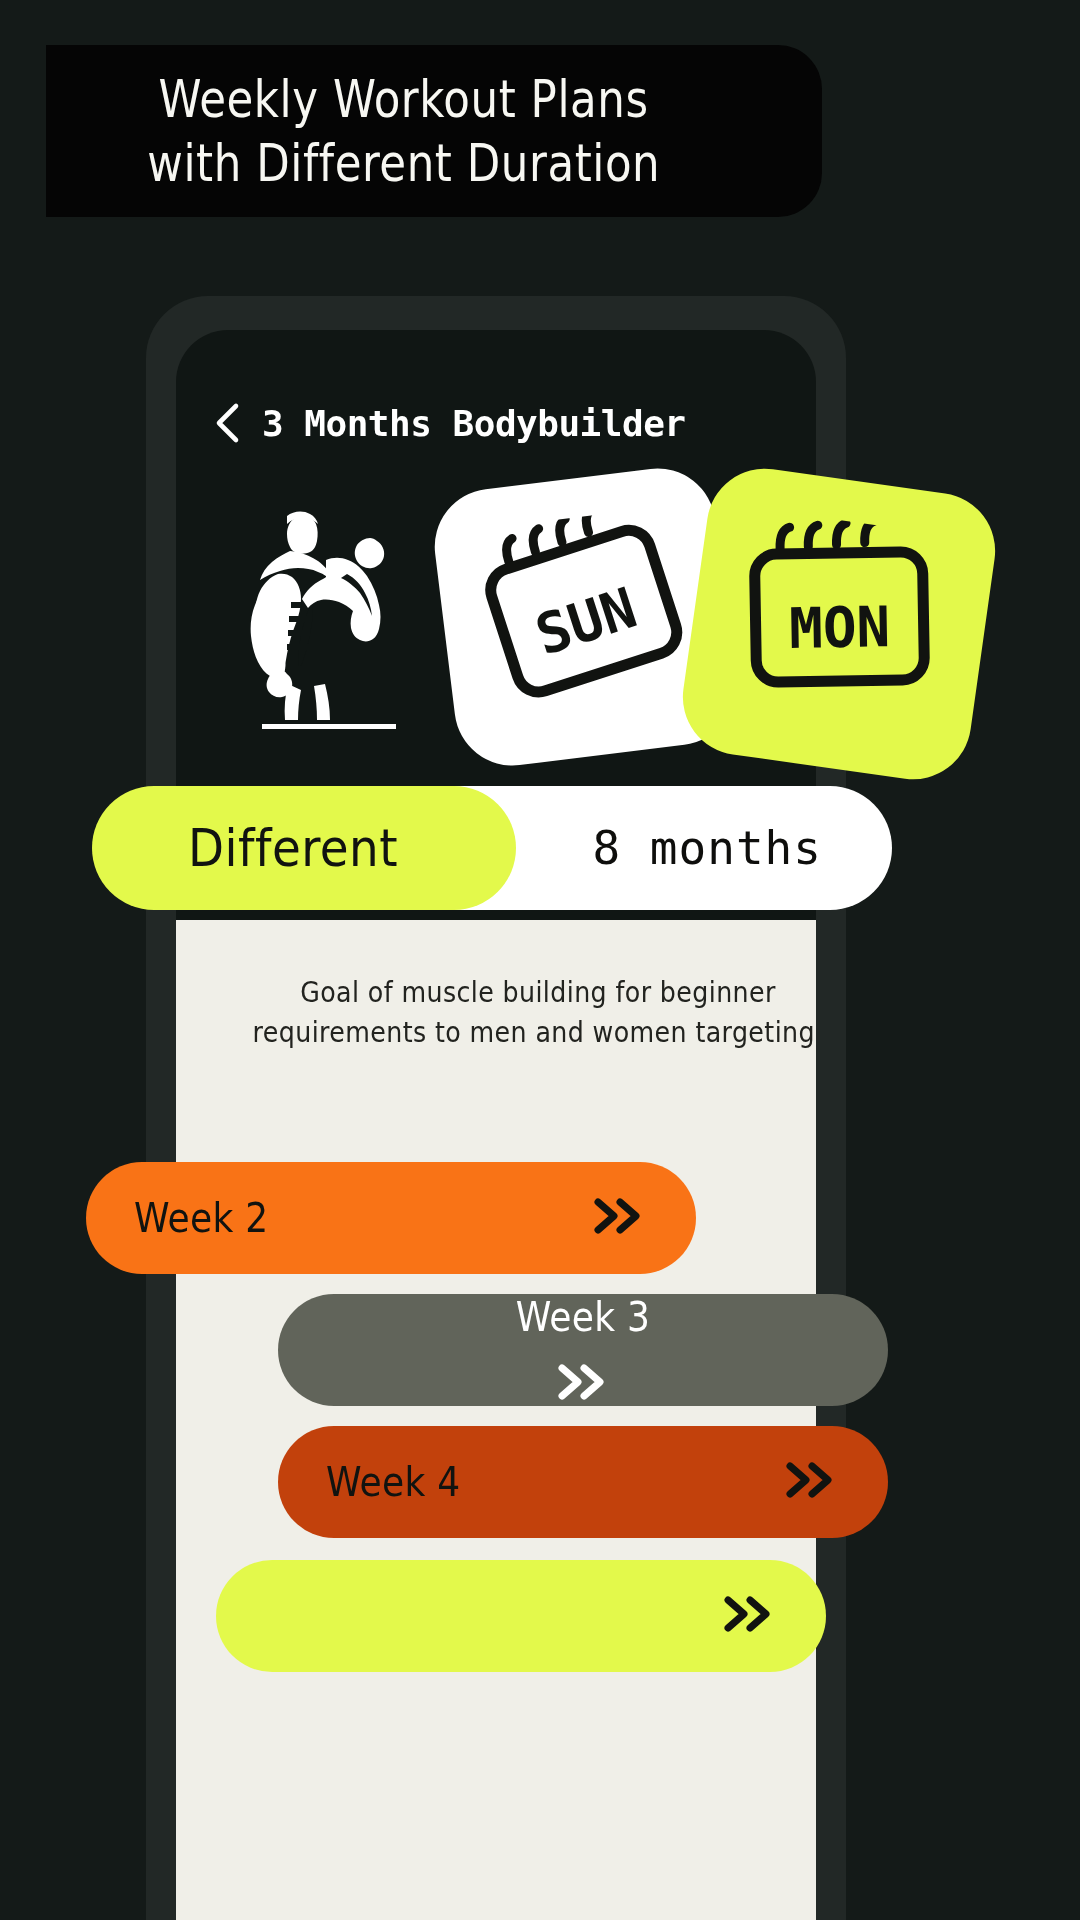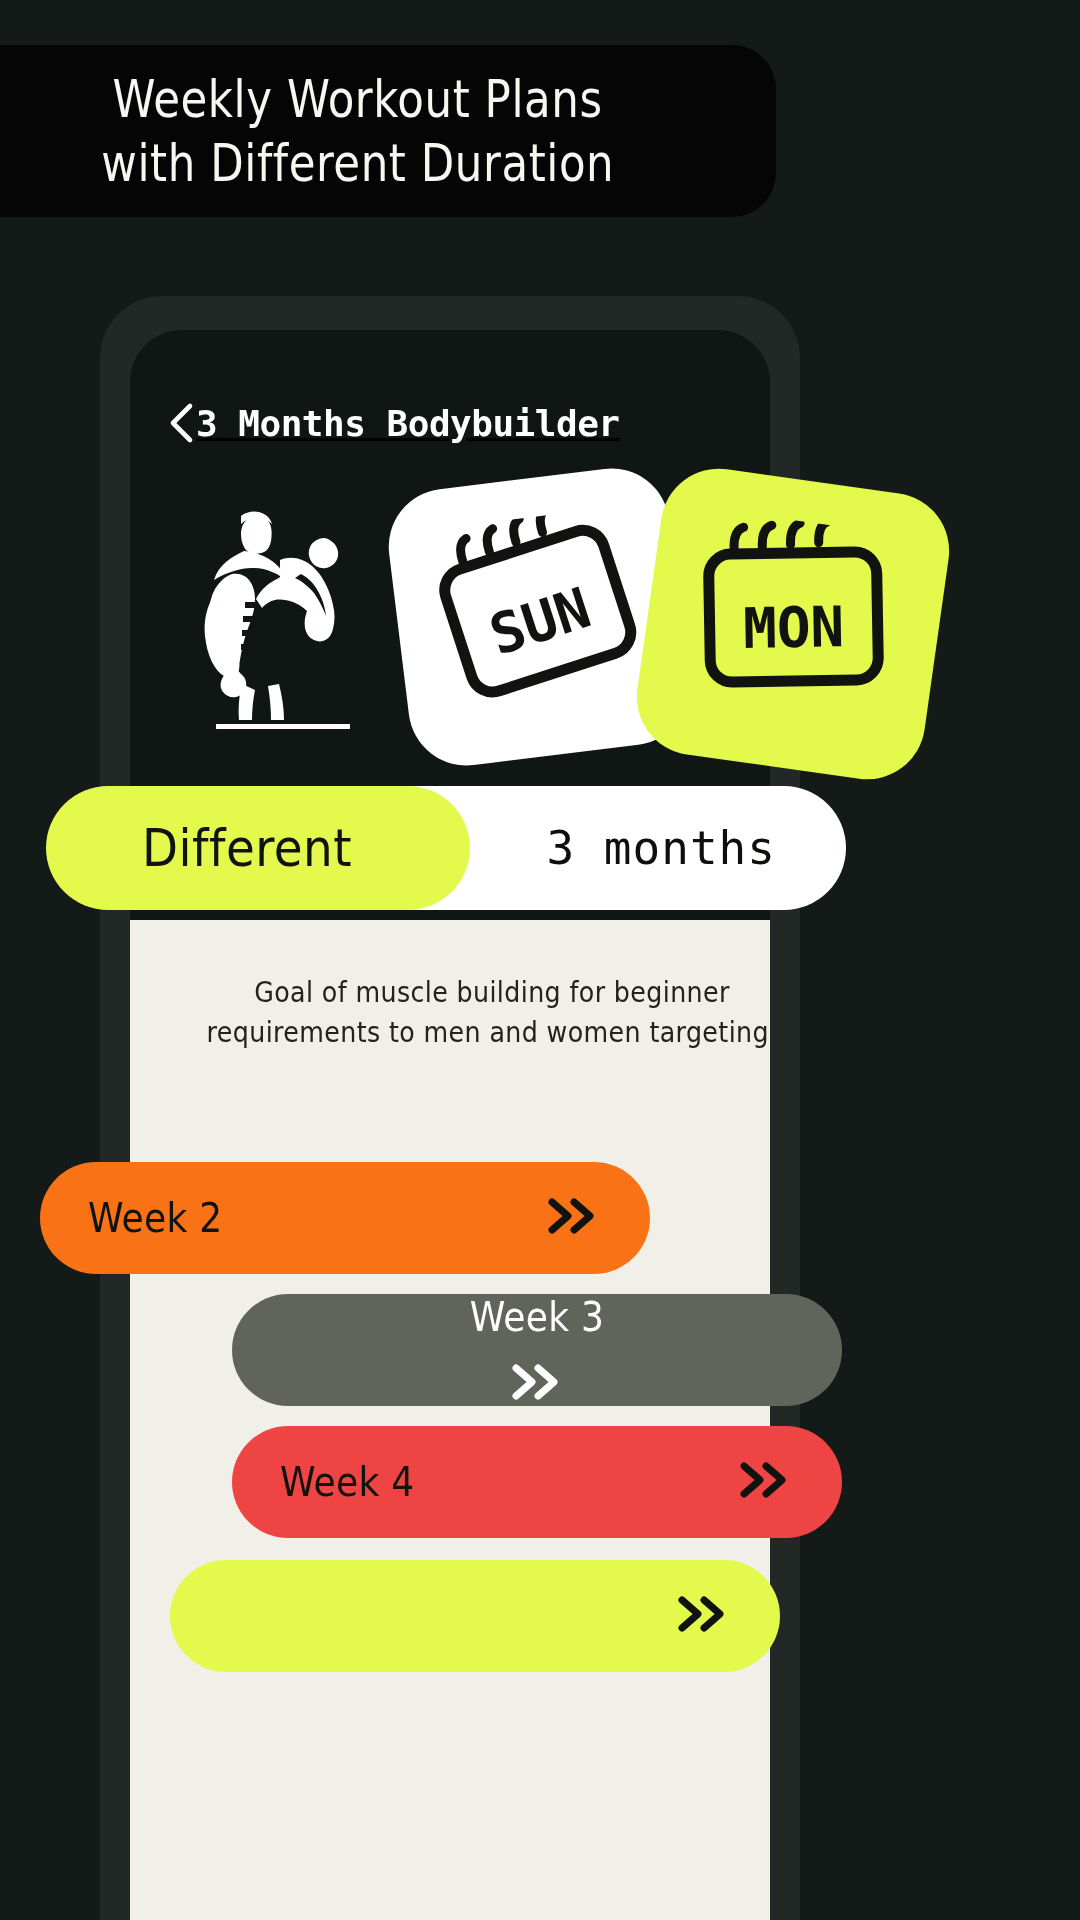--- a/index.html
+++ b/index.html
@@ -2,21 +2,21 @@
 <html><head>
 <meta charset="utf-8">
 <style>
   * { margin:0; padding:0; box-sizing:border-box; }
   html,body { width:1080px; height:1920px; overflow:hidden; }
   body {
     background:#141a18;
     font-family:"DejaVu Sans", sans-serif;
     position:relative;
   }
-  .stage { position:absolute; inset:0; overflow:hidden; }
+  .stage { position:absolute; inset:0; overflow:hidden;margin-left:46px; }
 
   
   .banner{
     position:absolute; left:-60px; top:45px; width:836px; height:172px;
     background:#050505;
     border-radius:0 44px 44px 0;
     display:flex; flex-direction:column; align-items:center; justify-content:center;
     z-index:40;
   }
   .banner-line{
@@ -41,21 +41,21 @@
   .phone-screen{
     position:absolute; left:130px; top:330px; width:640px; height:1666px;
     background:#101614;
     border-radius:52px;
     overflow:hidden;
     z-index:6;
   }
 
   
   .nav-row{
-    position:absolute; left:36px; top:72px; display:flex; align-items:center; text-decoration:underline;
+    position:absolute; left:36px; top:72px; display:flex; align-items:center; gap:20px;
   }
   .back-ico{ width:30px; height:42px; display:block; }
   .nav-title{
     color:#ffffff;
     font-family:"DejaVu Sans Mono","Liberation Mono",monospace;
     font-size:36px; font-weight:bold; letter-spacing:-0.5px;
     white-space:nowrap;
   }
 
   
@@ -126,21 +126,21 @@
   }
   .week .wk-label{
     font-family:"Liberation Sans Narrow","DejaVu Sans Condensed","Liberation Sans",sans-serif;
     font-size:40px; letter-spacing:0.3px;
   }
   .week .chev{ display:block; }
 
   .w1{ left:40px;  top:1030px; width:610px; background:#ffffff; padding:0 48px 0 48px; }
   .w2{ left:40px;  top:1162px; width:610px; background:#f97316; padding:0 48px 0 48px;gap:42px; }
   .w3{ left:232px; top:1294px; width:610px; background:#61645a; padding:0 48px 0 48px;flex-direction:column; }
-  .w4{ left:232px; top:1426px; width:610px; background:#ef4444; padding:0 48px 0 48px; }
+  .w4{ left:232px; top:1426px; width:610px; background:#c2410c; padding:0 48px 0 48px; }
   .w5{ left:170px; top:1560px; width:610px; background:#e3f94b; padding:0 48px 0 48px; }
 
   .ink-dark{ color:#111310; }
   .ink-light{ color:#ffffff; }
 </style>
 </head>
 <body>
 
 <div class="stage">
 
@@ -218,21 +218,21 @@
       <g transform="rotate(-4 112 103)">
         <path d="M48 32 q-2-18 8-22 M76 28 q-2-18 8-22 M104 24 q-2-18 8-22 M132 20 q-2-18 8-22" stroke="#111310" stroke-width="9" stroke-linecap="round" fill="none"></path>
         <rect x="28" y="32" width="168" height="128" rx="22" ry="22" stroke="#111310" stroke-width="11" fill="none" transform="rotate(-5 112 96)"></rect>
         <text x="112" y="126" text-anchor="middle" font-family="DejaVu Sans Mono, monospace" font-size="56" font-weight="bold" fill="#111310" transform="rotate(-5 112 96)">MON</text>
       </g>
     </svg>
   </div>
 
   <div class="duration-row">
     <div class="dur-value">
-      <span>3 months</span>
+      <span>8 months</span>
     </div>
     <div class="dur-label">
       <span>Different</span>
     </div>
   </div>
 
 
   <div class="week w2">
     <span class="wk-label ink-dark">Week 2</span>
     <span class="chev">

